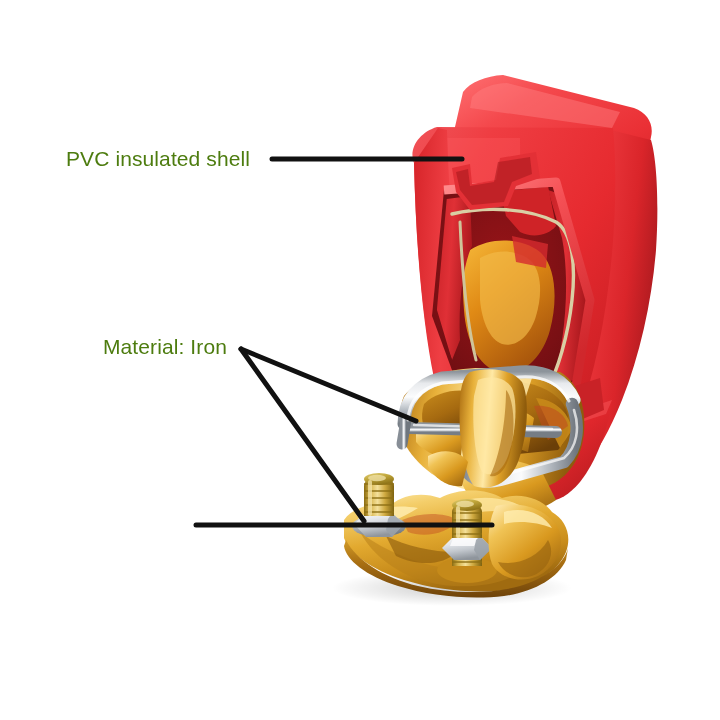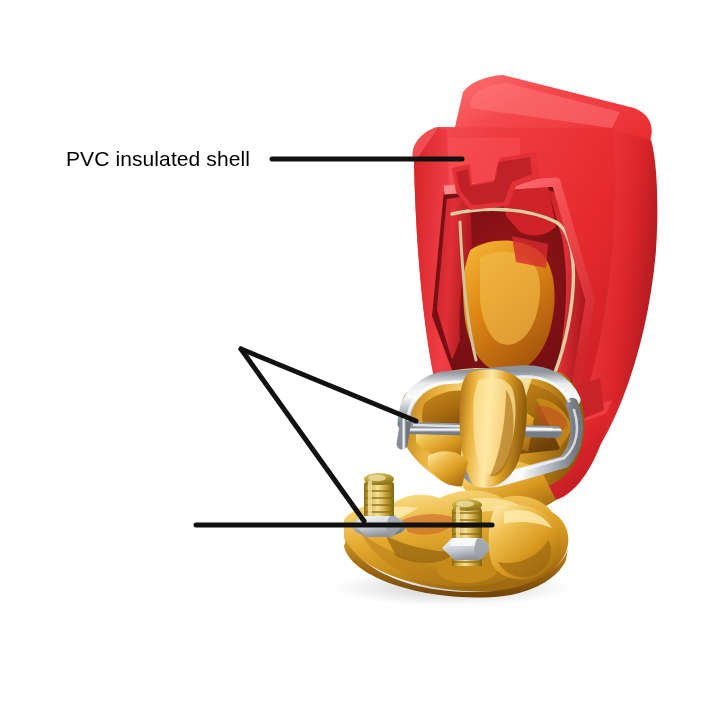--- a/index.html
+++ b/index.html
@@ -14,21 +14,21 @@
     position:relative;
     width:720px;height:720px;
     background:#ffffff;
   }
   #artwork{
     position:absolute;left:0;top:0;
     width:720px;height:720px;
   }
   .callout-label{
     position:absolute;
-    color:#000000;
+    color:#4d7c0f;
     font-size:21px;
     font-family:"Liberation Sans", sans-serif;
     font-weight:400;
     letter-spacing:0.1px;
     white-space:nowrap;
     line-height:1;
   }
   #label-pvc{ left:66px; top:148px; }
   #label-iron{ left:103px; top:336px; }
   #label-copper{ left:32px; top:516px; }
@@ -382,15 +382,16 @@
     <g stroke="#111111" fill="none" stroke-linecap="round">
       <path d="M272,159 L462,159" stroke-width="5"></path>
       <path d="M241,349 L416,421" stroke-width="5"></path>
       <path d="M241,349 L364,521" stroke-width="5"></path>
       <path d="M196,525 L492,525" stroke-width="5"></path>
     </g>
   </svg>
 
   <div class="callout-label" id="label-pvc">PVC insulated shell</div>
 
+  <div class="callout-label" id="label-iron">Material: Iron</div>
 
 
 </div>
 
 </body></html>

